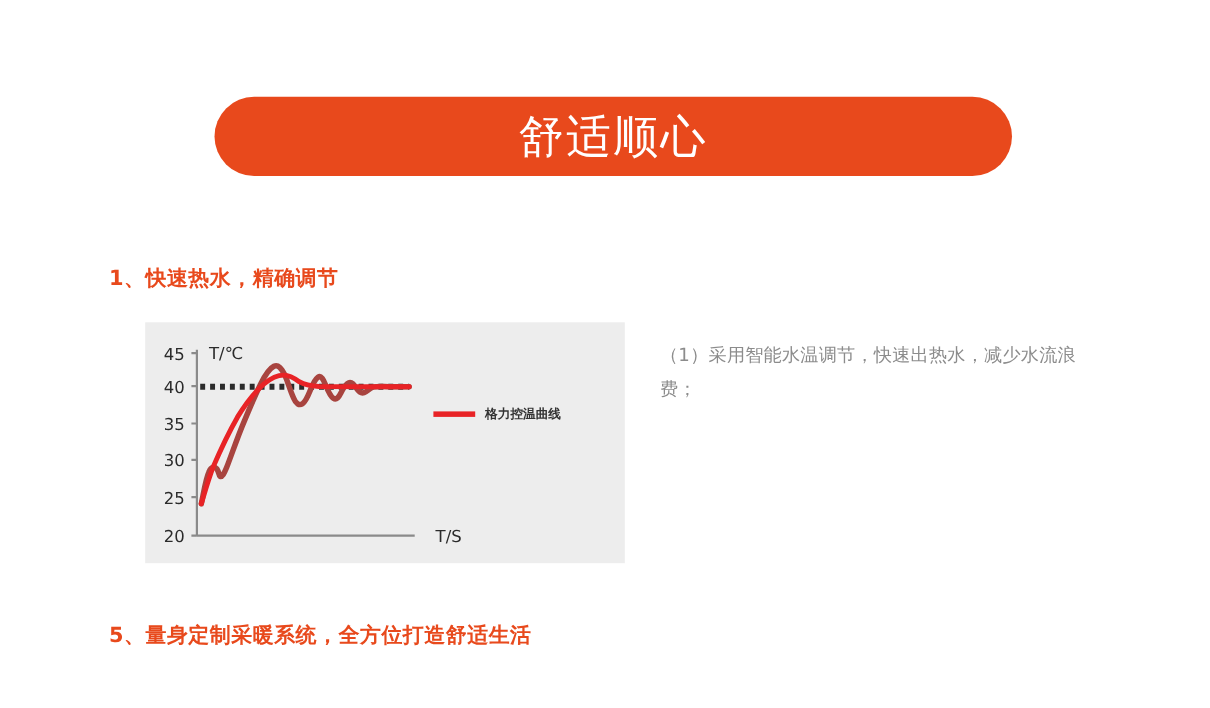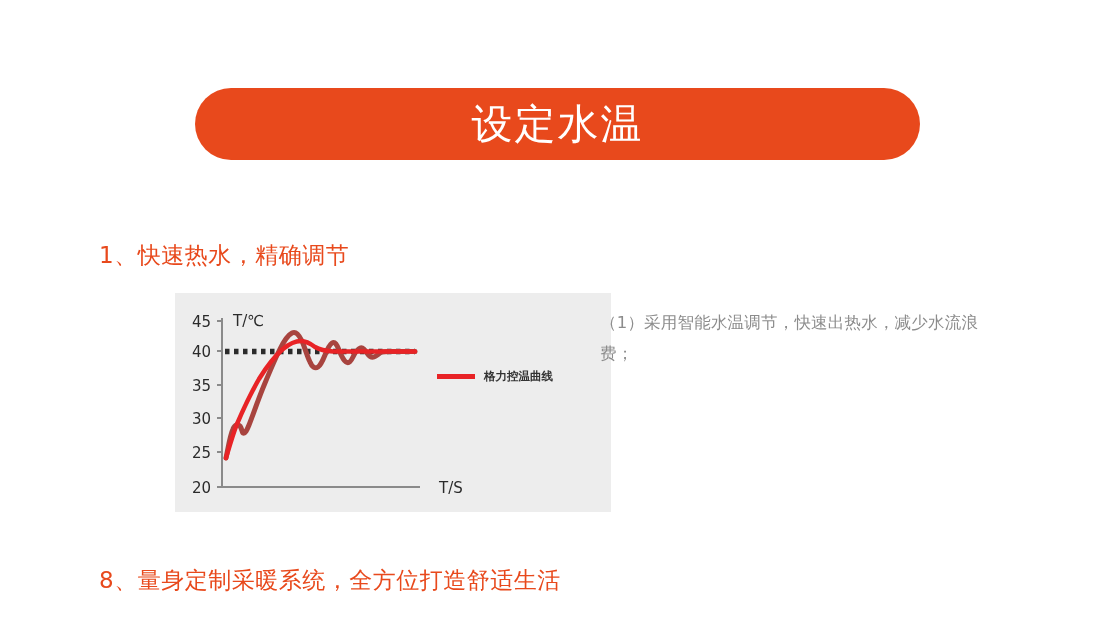--- a/index.html
+++ b/index.html
@@ -32,37 +32,36 @@
     color: #ffffff;
     font-size: 41px;
     font-weight: 400;
     letter-spacing: 2px;
     line-height: 1;
   }
 
   
   .section-heading {
     position: absolute;
-    font-size: 23px;
-    font-weight: normal;
+    font-size: 19px;
+    font-weight: bold;
     letter-spacing: 0.5px;
     white-space: nowrap;
   }
   #heading-1 { left: 99px; top: 240px; }
   #heading-2 { left: 99px; top: 565px; }
 
   
   #chart-panel {
     position: absolute;
     left: 132px;
     top: 293px;
     width: 436px;
     height: 219px;
     background: #ededed;
-    margin-left: 43px;
   }
   #chart-svg {
     display: block;
     width: 436px;
     height: 219px;
   }
 
   
   #chart-legend {
     position: absolute;
@@ -109,21 +108,21 @@
   }
   #desc-block p {
     margin: 12px;
     text-indent: 0;
   }
 </style>
 </head>
 <body>
 
 <div id="banner" style="background: rgb(232, 73, 28);">
-  <span id="banner-title">设定水温</span>
+  <span id="banner-title">舒适顺心</span>
 </div>
 
 <div class="section-heading" id="heading-1" style="color: rgb(232, 73, 28);">1、快速热水，精确调节</div>
 
 <div id="chart-panel" style="background: rgb(237, 237, 237);">
   <svg id="chart-svg" viewBox="0 0 436 219">
 
     <line x1="47" y1="25" x2="47" y2="194" stroke="#8A8A8A" stroke-width="2"></line>
 
     <line x1="47" y1="194" x2="245" y2="194" stroke="#8A8A8A" stroke-width="2"></line>
@@ -189,13 +188,13 @@
       <span class="legend-swatch" style="background:#E82326;"></span>
       <span class="legend-label">格力控温曲线</span>
     </div>
   </div>
 </div>
 
 <div id="desc-block" style="color: rgb(140, 140, 140);">
   <p>（1）采用智能水温调节，快速出热水，减少水流浪费；</p>
 </div>
 
-<div class="section-heading" id="heading-2" style="color: rgb(232, 73, 28);">8、量身定制采暖系统，全方位打造舒适生活</div>
+<div class="section-heading" id="heading-2" style="color: rgb(232, 73, 28);">5、量身定制采暖系统，全方位打造舒适生活</div>
 
 </body></html>

